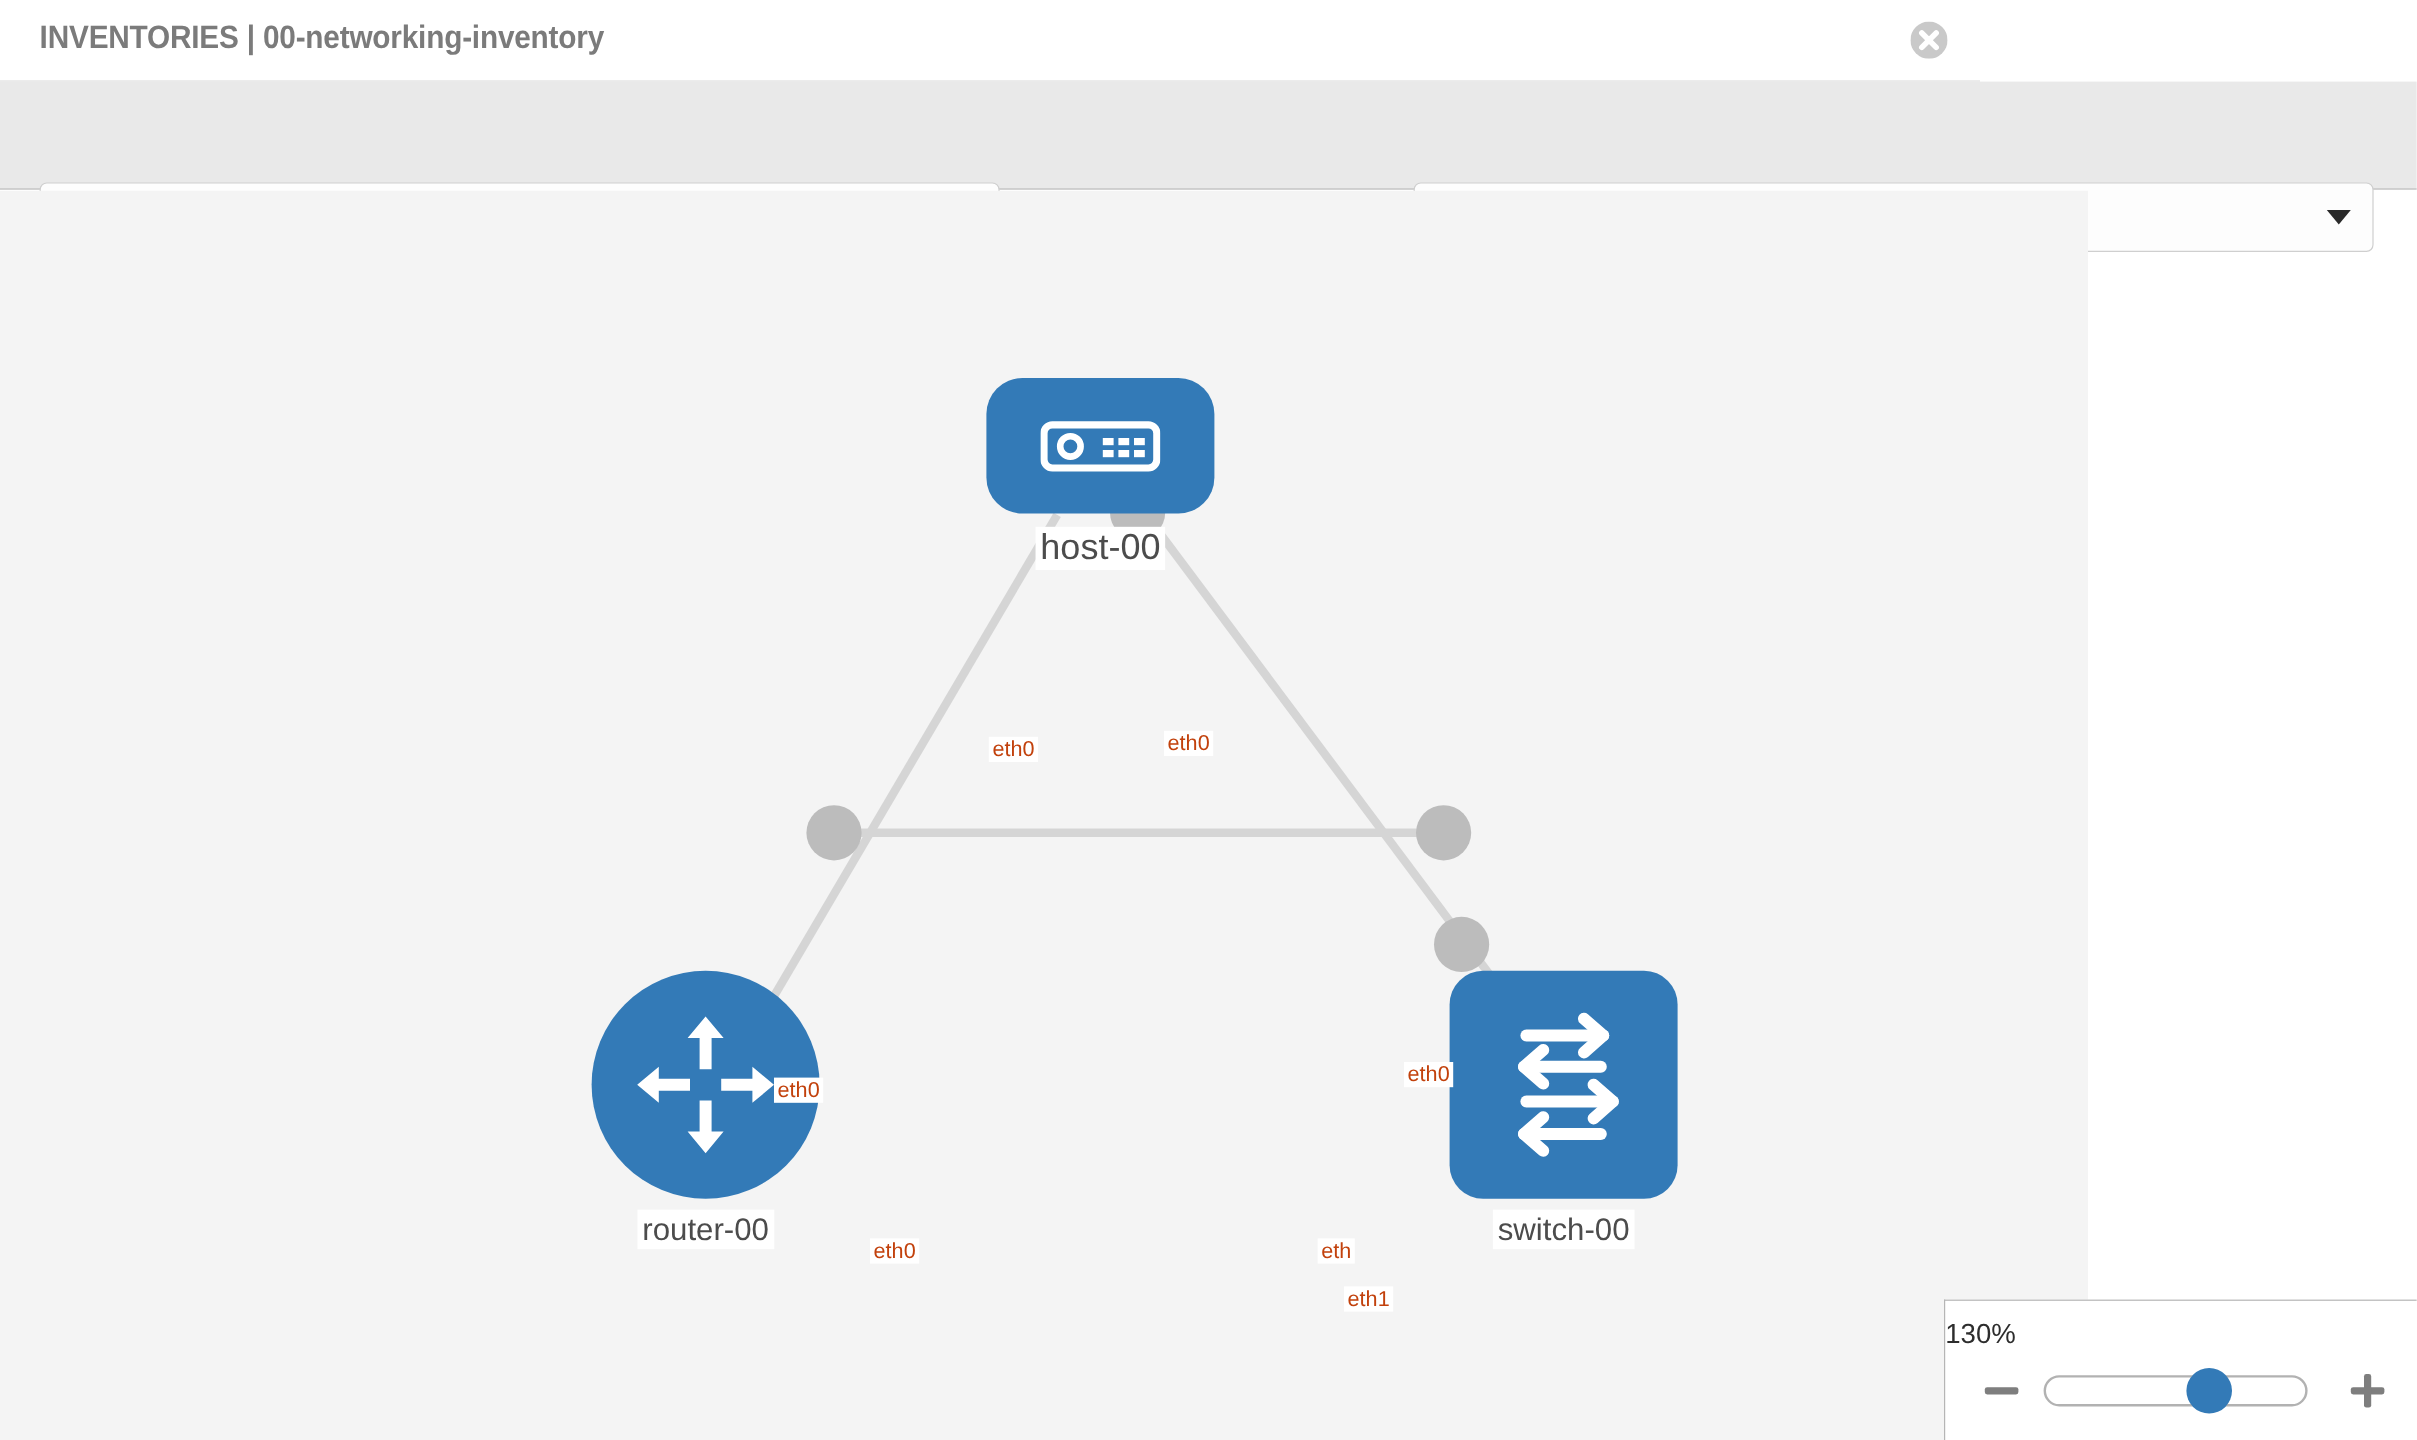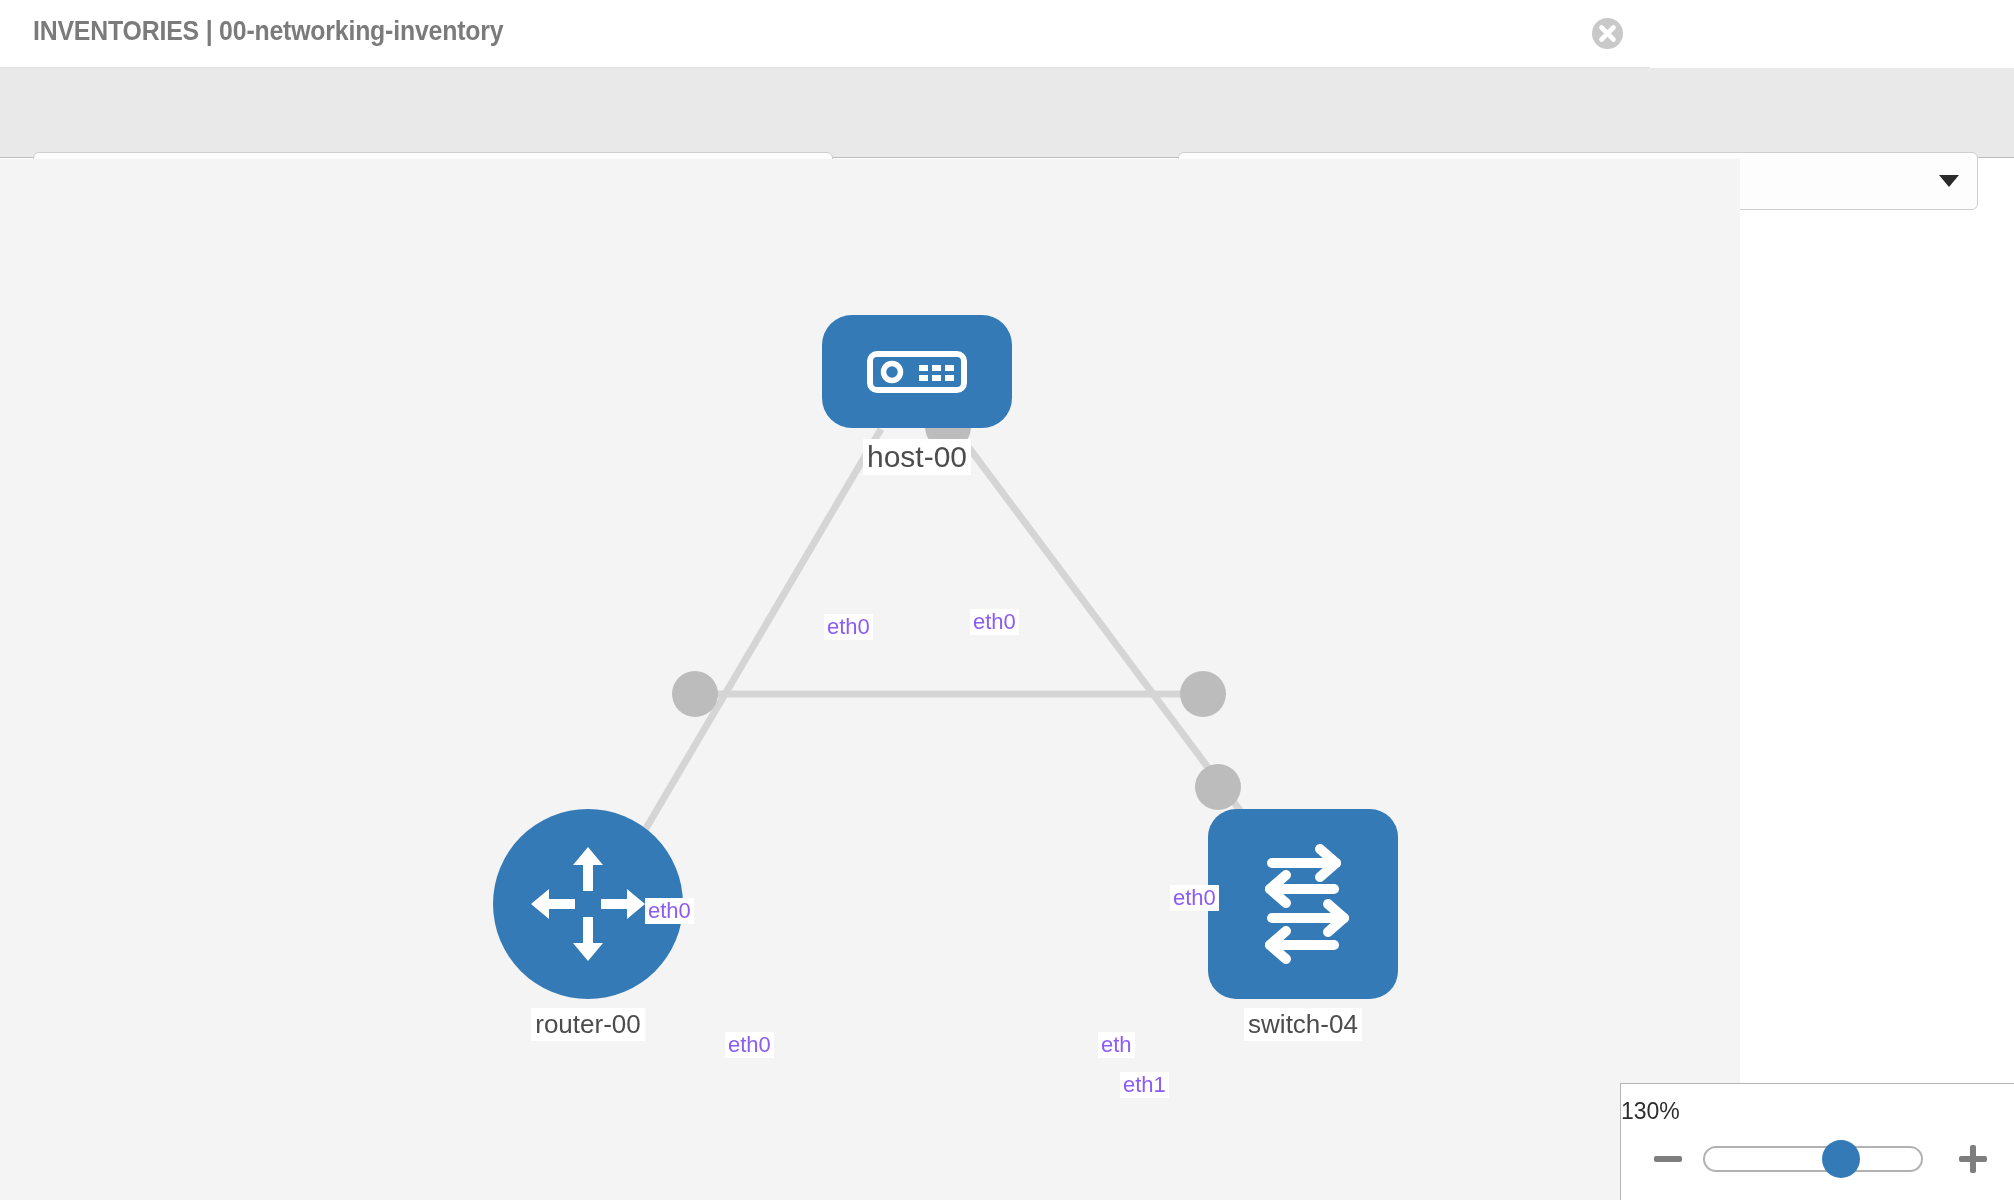--- a/index.html
+++ b/index.html
@@ -174,22 +174,22 @@
   
   .port {
     position: absolute;
     background: #bcbcbc;
     border-radius: 50%;
     width: 46px;
     height: 46px;
   }
   .port-label {
     position: absolute;
-    font-size: 22px;
-    color: #8b5cf6;
+    font-size: 18px;
+    color: #c2410c;
     background: #ffffff;
     padding: 0 3px;
     white-space: nowrap;
     pointer-events: none;
   }
 
   
   .zoom-panel {
     position: absolute;
     left: 1620px;
@@ -370,21 +370,21 @@
             <path d="M46 34 L30 48 L46 62"></path>
 
             <path d="M32 77 L104 77"></path>
             <path d="M88 63 L104 77 L88 91"></path>
 
             <path d="M94 104 L30 104"></path>
             <path d="M46 90 L30 104 L46 118"></path>
           </g>
         </svg>
       </div>
-      <div class="node-label">switch-04</div>
+      <div class="node-label">switch-00</div>
     </div>
 
     <div class="port-label" style="left:824px; top:455px;">eth0</div>
 
     <div class="port-label" style="left:970px; top:450px;">eth0</div>
 
     <div class="port-label" style="left:645px; top:739px;">eth0</div>
 
     <div class="port-label" style="left:725px; top:873px;">eth0</div>
 

